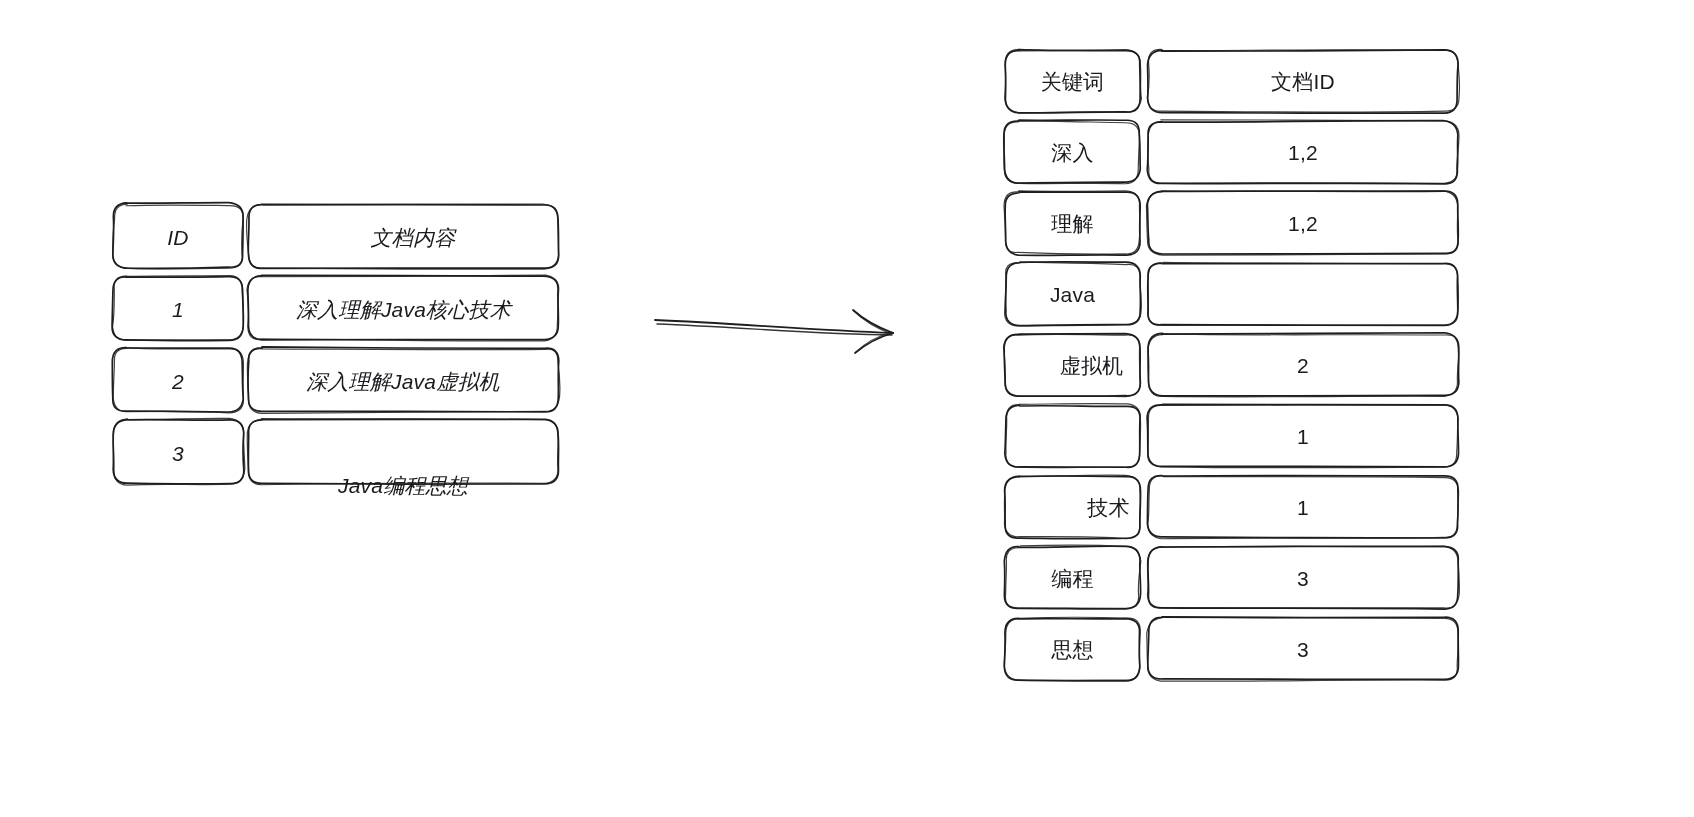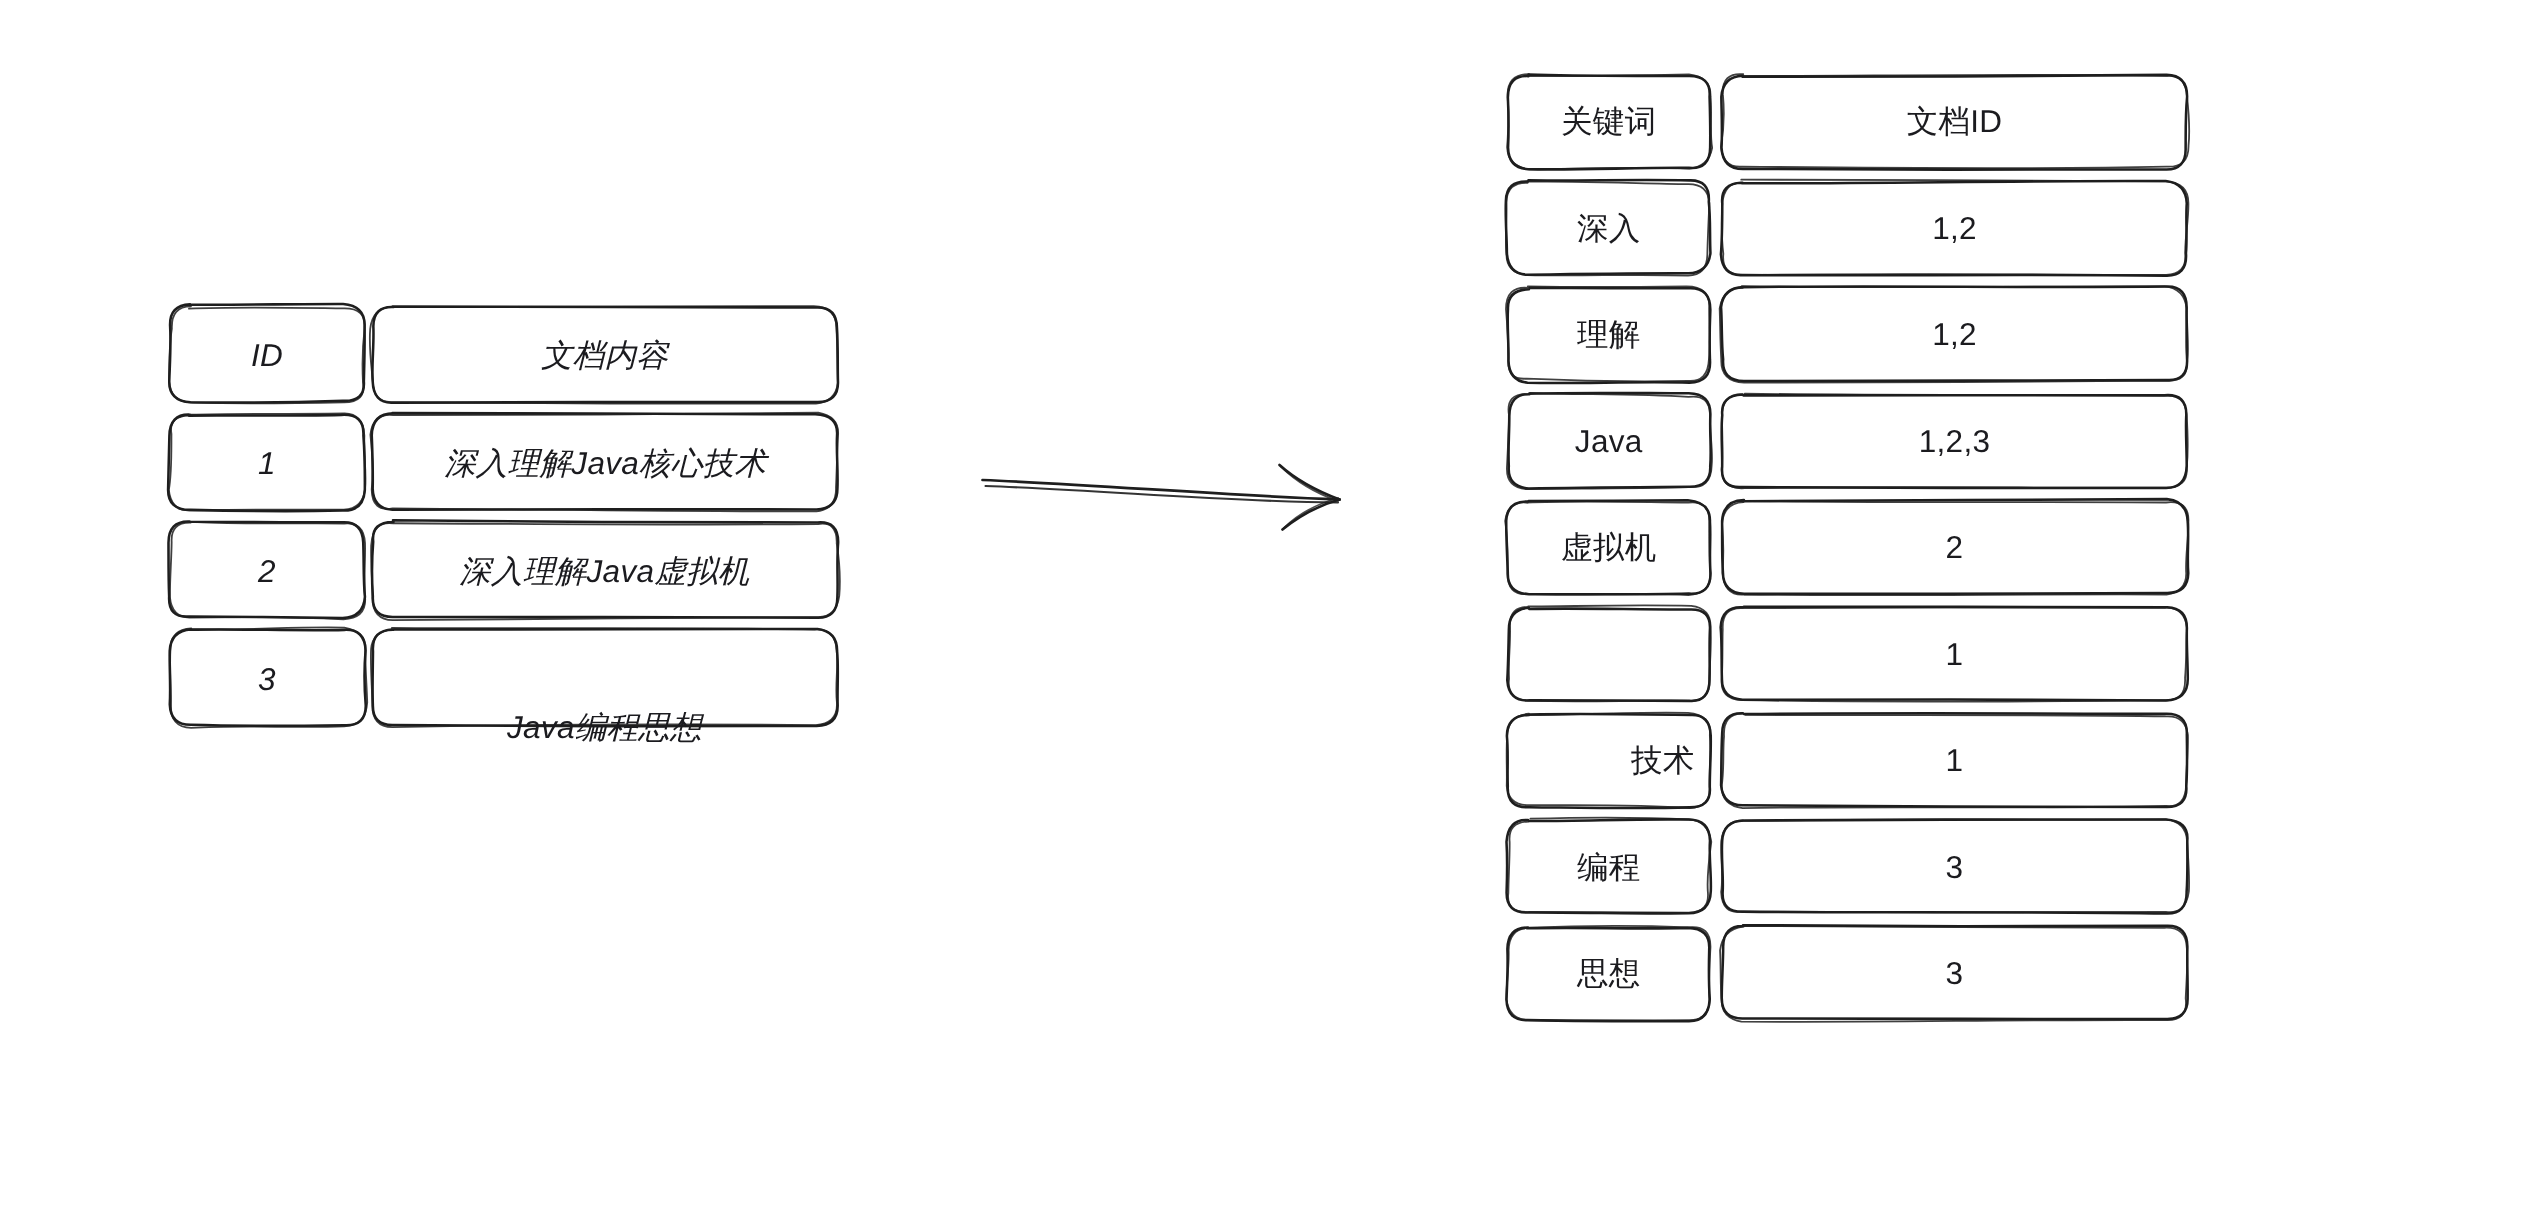--- a/index.html
+++ b/index.html
@@ -89,21 +89,21 @@
           <path d="M 16.55 221.83 C 49.15 221.04, 87.45 222.74, 119.65 221.91 Q 133.15 221.28, 133.72 235.63 C 132.68 247.82, 132.80 259.74, 133.82 272.05 Q 134.15 286.33, 119.33 285.48 C 86.19 285.90, 49.15 286.16, 17.18 285.18 Q 3.70 285.27, 3.19 271.63 C 3.87 259.64, 2.92 248.01, 3.14 236.11 Q 3.77 222.50, 17.33 221.58" fill="none" stroke="#1e1e1e" stroke-width="1.7" stroke-linecap="round" stroke-linejoin="round" opacity="1"></path>
           <path d="M 17.68 221.31 C 49.39 222.53, 85.62 219.60, 119.57 220.39 Q 134.86 222.98, 133.55 235.76 C 133.48 247.35, 134.46 258.61, 134.82 270.37 Q 133.77 285.84, 119.55 286.24 C 88.25 287.44, 50.16 285.33, 17.46 287.22 Q 3.23 286.83, 4.01 271.76 C 4.01 259.03, 2.87 247.79, 3.64 234.43 Q 3.79 221.76, 17.55 220.93" fill="none" stroke="#1e1e1e" stroke-width="1.2" stroke-linecap="round" stroke-linejoin="round" opacity="0.85"></path>
         </g>
         <g>
           <path d="M 152.76 221.71 C 242.22 221.33, 343.96 221.50, 435.09 221.37 Q 448.24 223.03, 448.07 236.24 C 449.17 247.81, 448.04 261.37, 448.45 272.25 Q 448.54 285.51, 434.45 285.94 C 344.26 286.48, 241.78 286.23, 151.67 285.37 Q 138.43 285.47, 138.58 272.24 C 138.11 260.35, 138.58 246.90, 138.66 236.21 Q 137.59 221.55, 152.45 221.82" fill="none" stroke="#1e1e1e" stroke-width="1.7" stroke-linecap="round" stroke-linejoin="round" opacity="1"></path>
           <path d="M 151.26 220.62 C 242.80 221.36, 343.49 220.00, 433.10 221.69 Q 447.04 220.81, 447.75 235.66 C 449.16 245.74, 446.54 258.20, 447.96 270.68 Q 448.57 284.46, 433.85 285.39 C 343.76 284.66, 240.37 284.89, 151.61 286.75 Q 137.88 286.61, 138.28 271.66 C 138.02 259.49, 136.82 245.31, 137.39 234.58 Q 138.47 222.81, 151.85 221.36" fill="none" stroke="#1e1e1e" stroke-width="1.2" stroke-linecap="round" stroke-linejoin="round" opacity="0.85"></path>
         </g>
       </svg>
 
     <div class="cell-label" style="left:3px;   top:8px;   width:130px; height:64px;">ID</div>
-    <div class="cell-label" style="left:138px; top:8px;  width:310px; height:64px;border-radius:21px;">文档内容</div>
+    <div class="cell-label" style="left:148px; top:8px;  width:310px; height:64px;border-radius:21px;">文档内容</div>
 
     <div class="cell-label" style="left:3px;   top:80px;  width:130px; height:64px;">1</div>
     <div class="cell-label" style="left:150px; top:80px;  width:287px; height:64px;">深入理解Java核心技术</div>
 
     <div class="cell-label" style="left:3px;   top:152px; width:130px; height:64px;">2</div>
     <div class="cell-label" style="left:138px; top:152px; width:310px; height:64px;">深入理解Java虚拟机</div>
 
     <div class="cell-label" style="left:3px;   top:224px; width:130px; height:64px;">3</div>
     <div class="cell-label" style="left:138px; top:224px; width:310px; height:64px;margin-top:32px;">Java编程思想</div>
   </div>
@@ -198,23 +198,22 @@
     <div class="cell-label" style="left:5px;   top:7px;   width:135px; height:62px;">关键词</div>
     <div class="cell-label" style="left:148px; top:7px;   width:310px; height:62px;">文档ID</div>
 
     <div class="cell-label" style="left:5px;   top:78px;  width:135px; height:62px;">深入</div>
     <div class="cell-label" style="left:148px; top:78px;  width:310px; height:62px;">1,2</div>
 
     <div class="cell-label" style="left:5px;   top:149px; width:135px; height:62px;">理解</div>
     <div class="cell-label" style="left:148px; top:149px; width:310px; height:62px;">1,2</div>
 
     <div class="cell-label" style="left:5px;   top:220px; width:135px; height:62px;">Java</div>
-    <div class="cell-label" style="left:148px; top:220px; width:310px; height:62px;">1,2,3</div>
-
-    <div class="cell-label" style="left:5px;   top:291px; width:135px; height:62px;">虚拟机</div>
+
+    <div class="cell-label" style="left:5px;   top:291px; width:135px; height:62px;padding-left:19px;">虚拟机</div>
     <div class="cell-label" style="left:148px; top:291px; width:310px; height:62px;">2</div>
 
     <div class="cell-label" style="left:148px; top:362px; width:310px; height:62px;">1</div>
 
     <div class="cell-label" style="left:5px;   top:433px; width:135px; height:62px;padding-left:36px;">技术</div>
     <div class="cell-label" style="left:148px; top:433px; width:310px; height:62px;">1</div>
 
     <div class="cell-label" style="left:5px;   top:504px; width:135px; height:62px;">编程</div>
     <div class="cell-label" style="left:148px; top:504px; width:310px; height:62px;">3</div>
 

